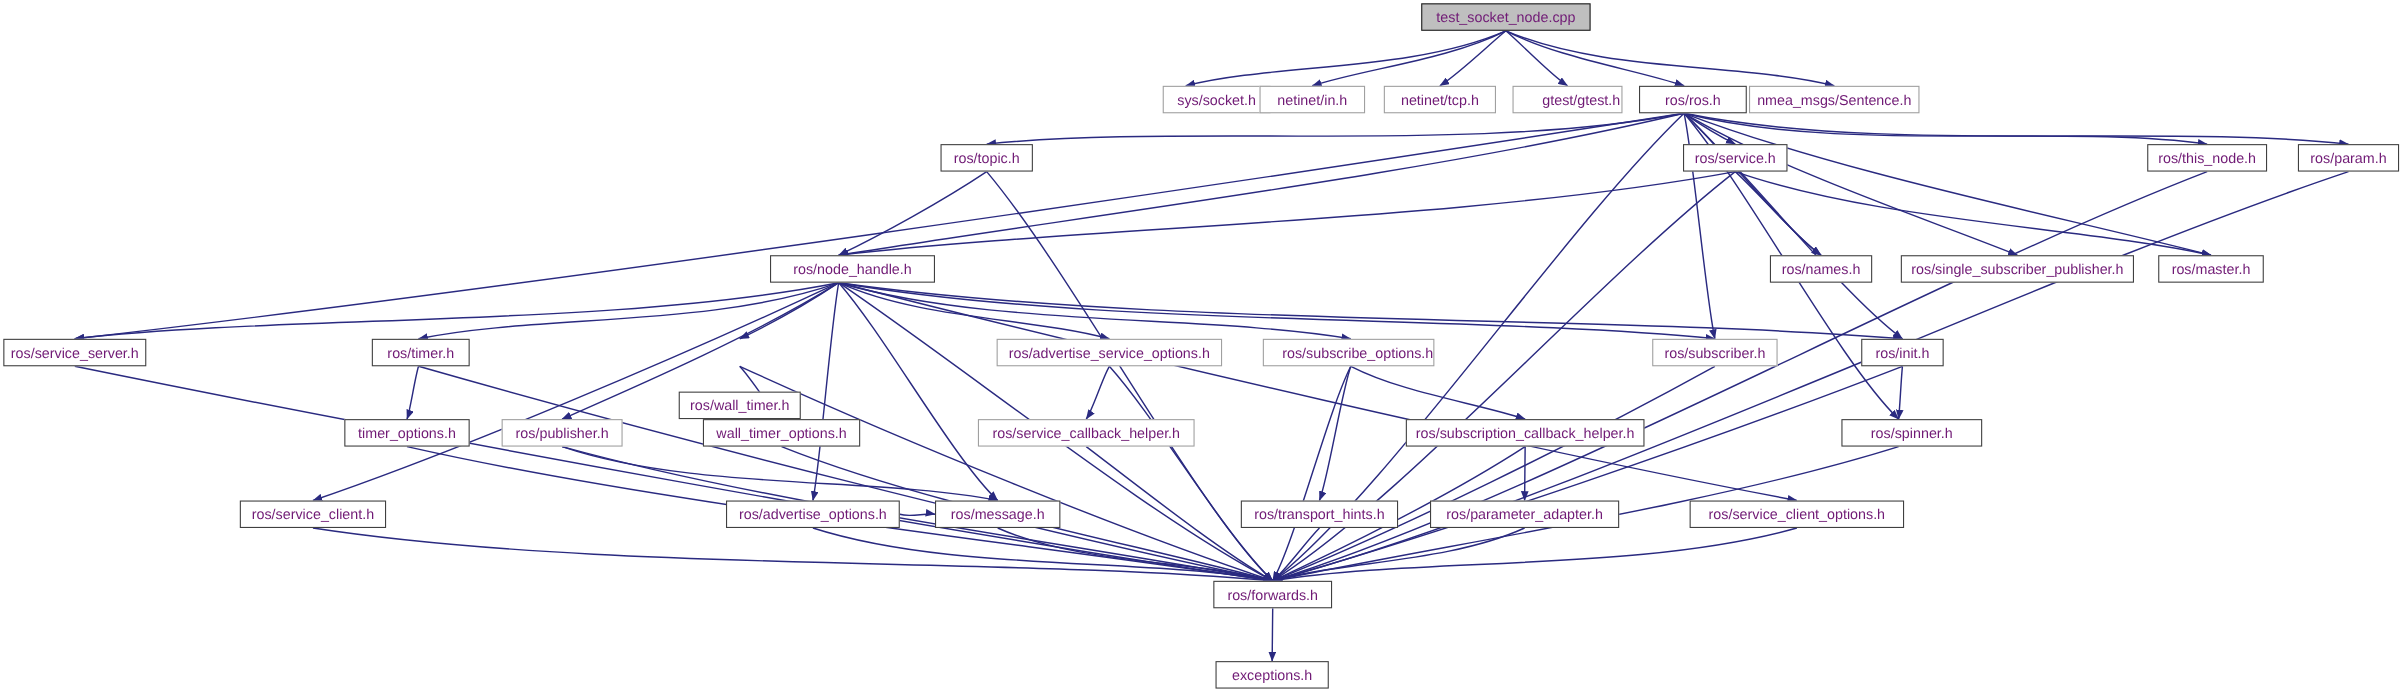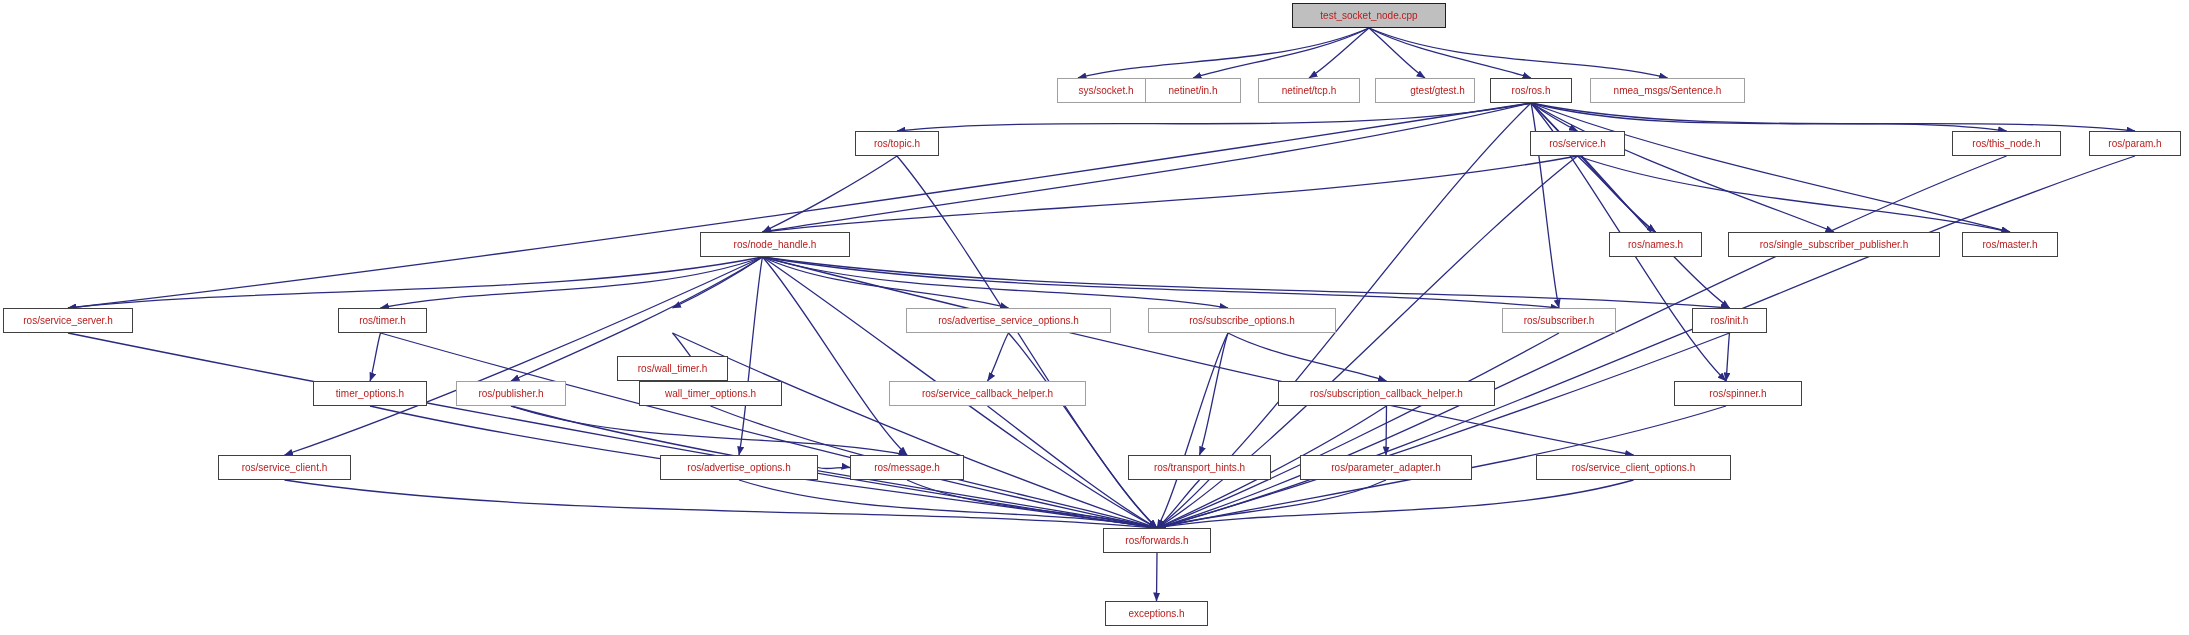--- a/index.html
+++ b/index.html
@@ -1,21 +1,21 @@
 <!DOCTYPE html>
 <html><head>
 <meta charset="utf-8">
 <style>
   html,body{margin:0;padding:0;background:#ffffff;}
   body{font-family:"Liberation Sans", sans-serif;}
   #graph-root{position:relative;width:2189px;height:635px;background:#ffffff;overflow:hidden;}
   svg#edges{position:absolute;left:0;top:0;width:2189px;height:635px;}
   .node{position:absolute;box-sizing:border-box;display:flex;align-items:center;justify-content:center;
         height:25px;background:#ffffff;border:1px solid #a0a0a0;white-space:nowrap;}
-  .node .lbl{font-size:10px;color:#b91c1c;line-height:1;letter-spacing:0px;}
+  .node .lbl{font-size:13px;color:#701a75;line-height:1;letter-spacing:0px;}
   .node.black{border:1px solid #404040;}
   .node.root{background:#bfbfbf;border:1px solid #202020;}
 </style>
 </head>
 <body>
 
 <div id="graph-root">
   <svg id="edges" xmlns="http://www.w3.org/2000/svg">
       <defs>
         <marker id="ah" markerWidth="9" markerHeight="7" refX="8.5" refY="3.5" orient="auto" markerUnits="userSpaceOnUse">
@@ -101,21 +101,21 @@
       </div>
       <div class="node" style="left: 1145px; top: 78px; width: 96px;">
         <span class="lbl">netinet/in.h</span>
       </div>
       <div class="node" style="left: 1258px; top: 78px; width: 102px;">
         <span class="lbl">netinet/tcp.h</span>
       </div>
       <div class="node" style="left: 1375px; top: 78px; width: 100px; padding-left: 25px;">
         <span class="lbl">gtest/gtest.h</span>
       </div>
-      <div class="node black" style="left: 1490px; top: 78px; width: 82px;">
+      <div class="node black" style="left: 1490px; top: 78px; width: 98px;">
         <span class="lbl">ros/ros.h</span>
       </div>
       <div class="node" style="left: 1590px; top: 78px; width: 155px;">
         <span class="lbl">nmea_msgs/Sentence.h</span>
       </div>
       <div class="node black" style="left: 855px; top: 131px; width: 84px;">
         <span class="lbl">ros/topic.h</span>
       </div>
       <div class="node black" style="left: 1530px; top: 131px; width: 95px;">
         <span class="lbl">ros/service.h</span>
@@ -143,21 +143,21 @@
       </div>
       <div class="node black" style="left: 338px; top: 308px; width: 89px;">
         <span class="lbl">ros/timer.h</span>
       </div>
       <div class="node black" style="left: 617px; top: 308px; width: 111px; margin-top: 48px;">
         <span class="lbl">ros/wall_timer.h</span>
       </div>
       <div class="node" style="left: 906px; top: 308px; width: 205px;">
         <span class="lbl">ros/advertise_service_options.h</span>
       </div>
-      <div class="node" style="left: 1148px; top: 308px; width: 188px;">
+      <div class="node" style="left: 1148px; top: 308px; width: 156px; justify-content: flex-end;">
         <span class="lbl">ros/subscribe_options.h</span>
       </div>
       <div class="node" style="left: 1502px; top: 308px; width: 114px;">
         <span class="lbl">ros/subscriber.h</span>
       </div>
       <div class="node black" style="left: 1692px; top: 308px; width: 75px;">
         <span class="lbl">ros/init.h</span>
       </div>
       <div class="node black" style="left: 313px; top: 381px; width: 114px;">
         <span class="lbl">timer_options.h</span>

